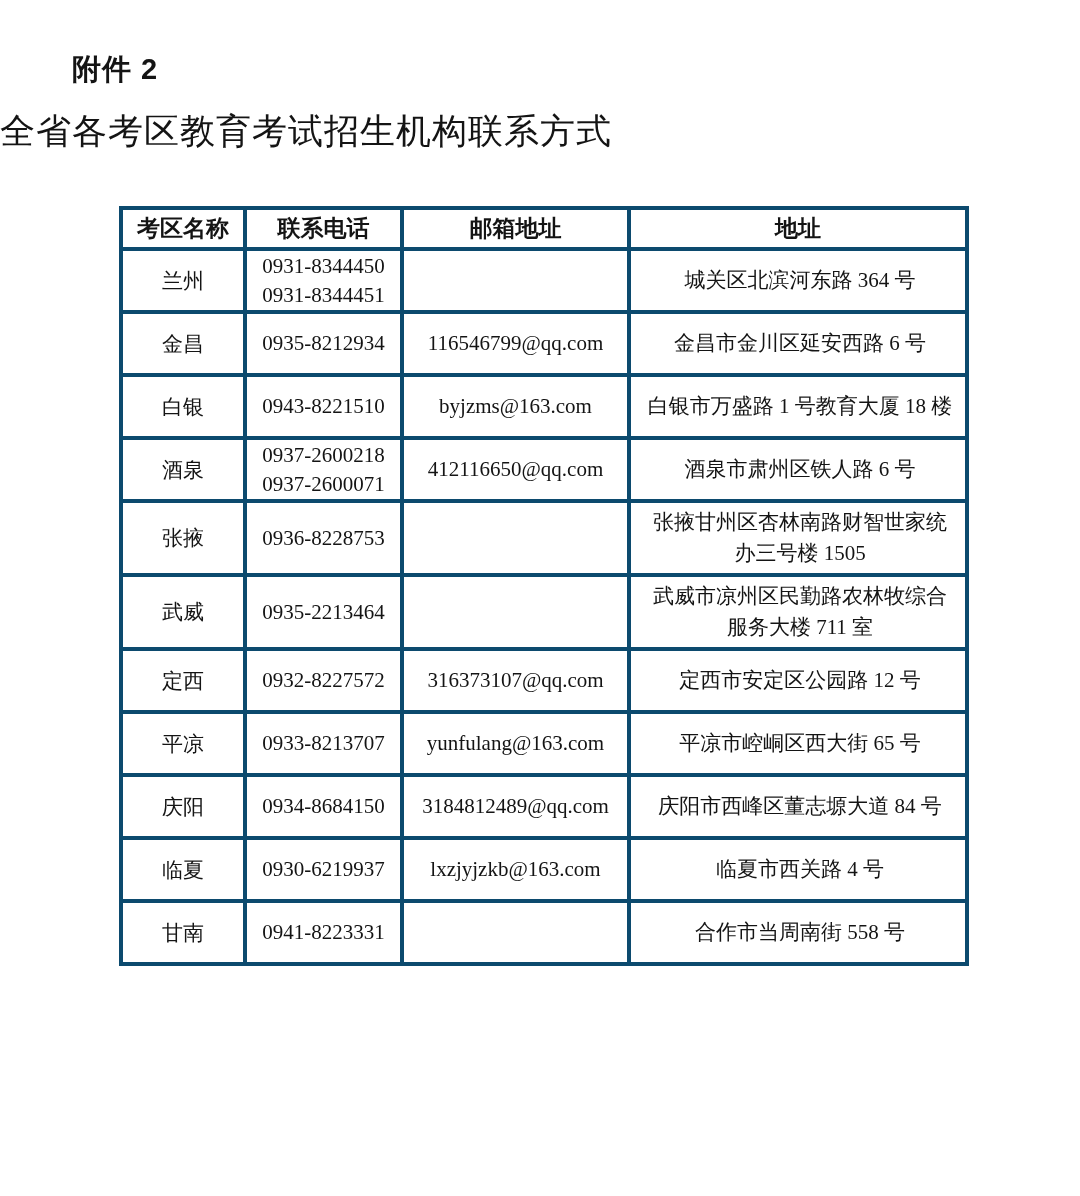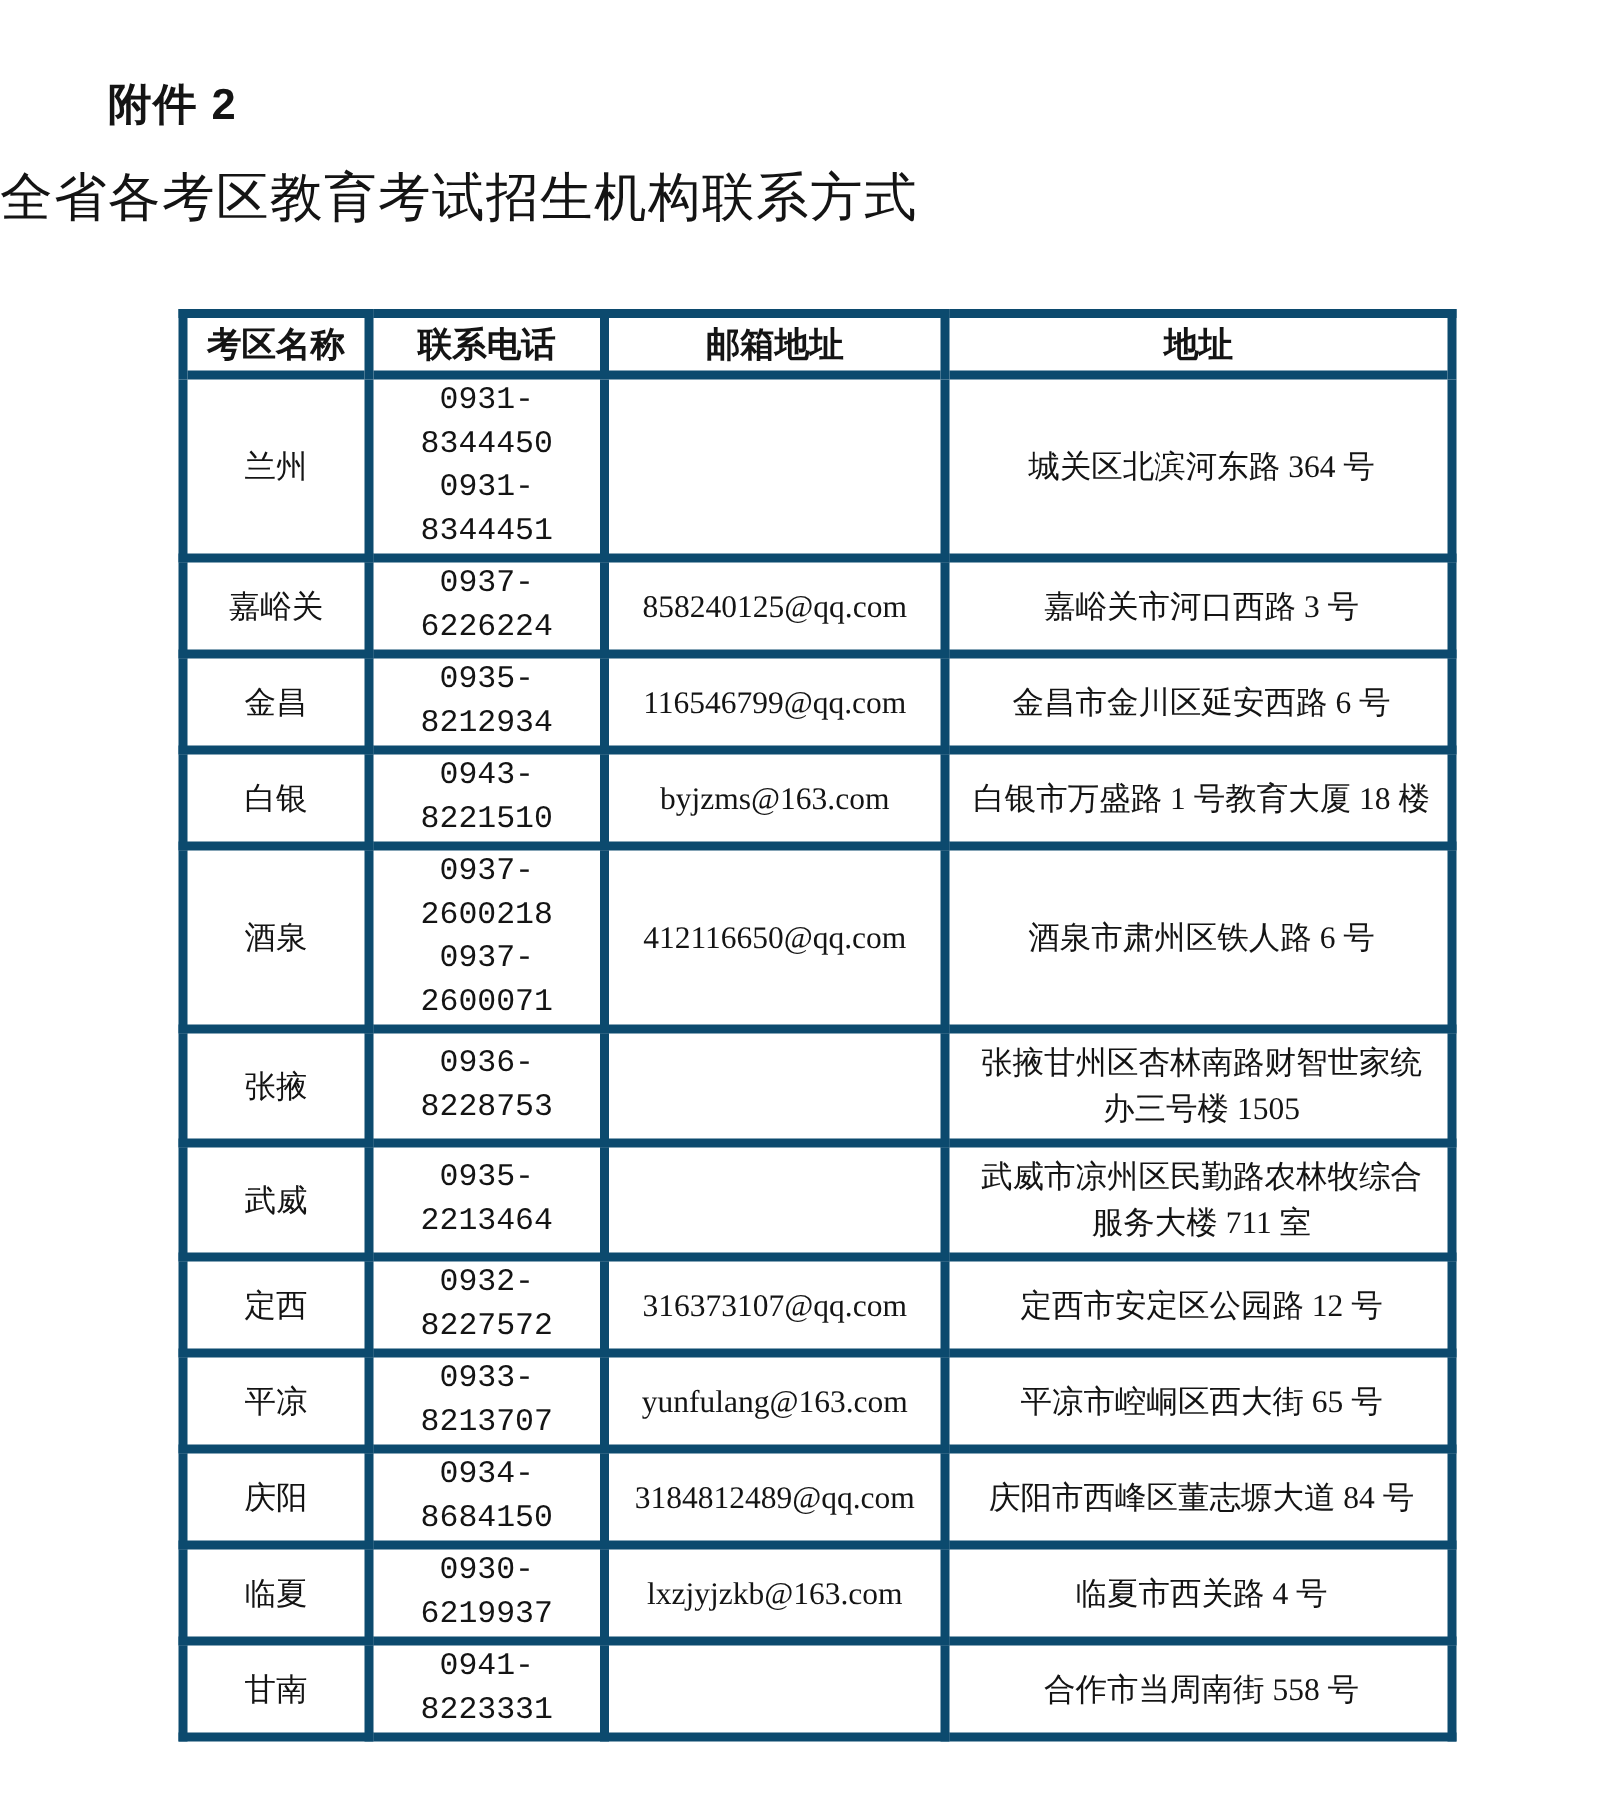--- a/index.html
+++ b/index.html
@@ -27,34 +27,34 @@
     letter-spacing: 1px;
   }
   table.contact-table {
     margin: 51px 0 0 119px;
     width: 846px;
     border-collapse: collapse;
     table-layout: fixed;
     border: 3px solid #000;
   }
   .contact-table th, .contact-table td {
-    border: 6px solid #0c4a6e;
+    border: 4px solid #0c4a6e;
     vertical-align: middle;
     overflow: hidden;
   }
   .contact-table th {
     height: 41px;
     font-size: 23px;
     font-weight: 700;
     text-align: center;
   }
   .contact-table th { border-bottom-width: 3px; }
   .contact-table td { height: 63px; font-size: 21px; }
   .c-name  { text-align: center; border-radius: 29px; }
-  .c-phone { text-align: center; font-family: Liberation Mono, monospace; }
+  .c-phone { text-align: center; }
   .c-phone .phone-line { line-height: 29px; }
   .c-email { text-align: center; font-size: 20px; }
   .c-addr  {
     text-align: center;
     padding: 4px 10px 4px 14px;
     line-height: 31px;
   }
 </style>
 </head>
 <body>
@@ -80,28 +80,20 @@
   </thead>
   <tbody>
       <tr>
         <td class="c-name">兰州</td>
         <td class="c-phone">
           <div class="phone-line">0931-8344450</div>
           <div class="phone-line">0931-8344451</div>
         </td>
         <td class="c-email"></td>
         <td class="c-addr">城关区北滨河东路 364 号</td>
-      </tr>
-      <tr>
-        <td class="c-name">嘉峪关</td>
-        <td class="c-phone">
-          <div class="phone-line">0937-6226224</div>
-        </td>
-        <td class="c-email">858240125@qq.com</td>
-        <td class="c-addr">嘉峪关市河口西路 3 号</td>
       </tr>
       <tr>
         <td class="c-name">金昌</td>
         <td class="c-phone">
           <div class="phone-line">0935-8212934</div>
         </td>
         <td class="c-email">116546799@qq.com</td>
         <td class="c-addr">金昌市金川区延安西路 6 号</td>
       </tr>
       <tr>

